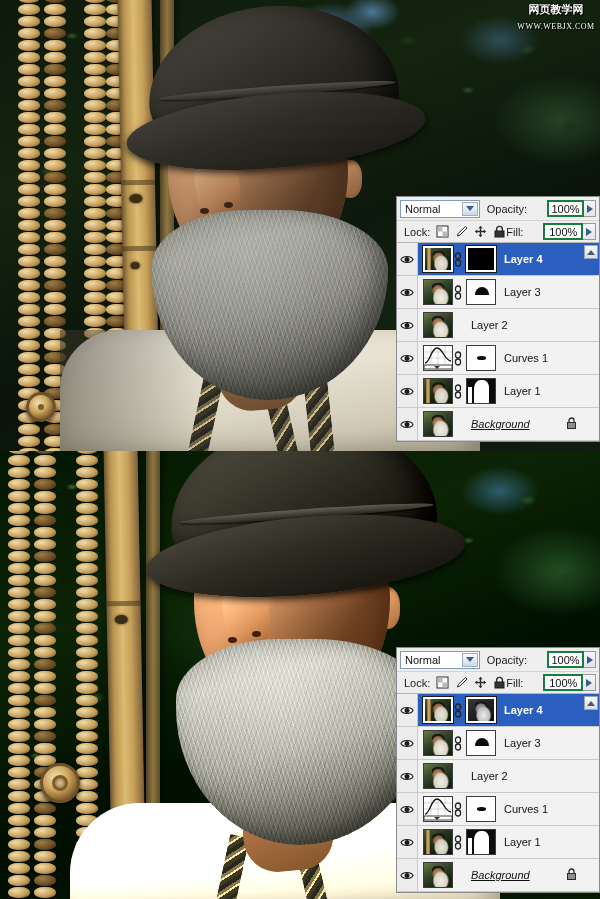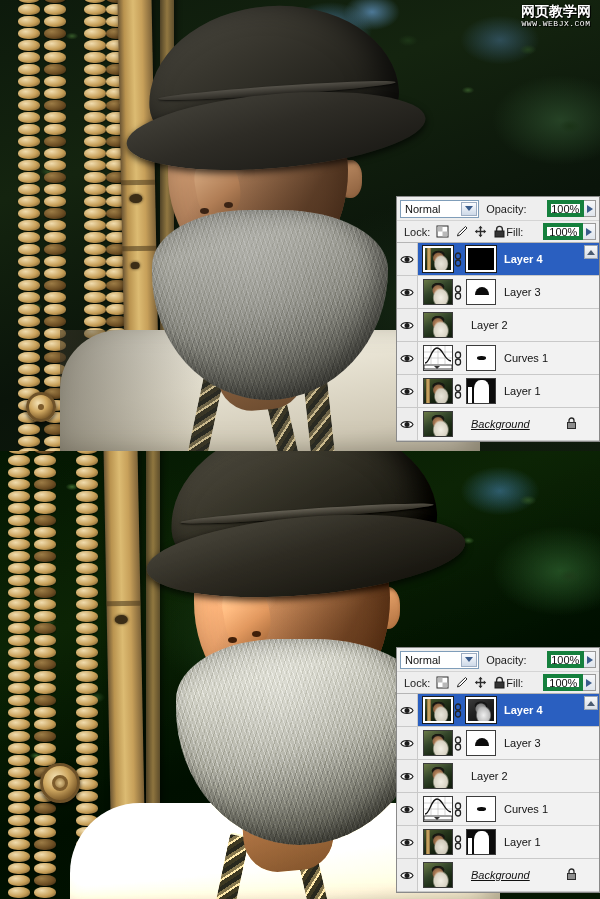--- a/index.html
+++ b/index.html
@@ -216,23 +216,23 @@
   
   .bright { filter: brightness(1.20) contrast(1.13) saturate(1.06); }
 
   
   .watermark {
     position: absolute; top: 4px; left: 516px;
     width: 80px; text-align: center; line-height: 1;
     color: #ffffff; text-shadow: 0 0 2px #000, 1px 1px 0 #000;
     pointer-events: none;
   }
-  .wm-cn { font-size: 14px; font-weight: bold; letter-spacing: 0px; }
-  .wm-en { font-size: 8px; margin-top: 2px; letter-spacing: .5px;
-           font-family: Liberation Mono, monospace; }
+  .wm-cn { font-size: 11px; font-weight: bold; letter-spacing: 0px; }
+  .wm-en { font-size: 8px; margin-top: 8px; letter-spacing: .5px;
+           font-family: Liberation Serif, serif; }
 
   
   .layers-panel {
     position: absolute; left: 396px; width: 204px;
     background: #f0f0f0;
     border: 1px solid #8a8a8a;
     font-size: 11px; color: #111;
   }
   .lp-top    { top: 196px; }
   .lp-bottom { top: 647px; }
@@ -259,21 +259,21 @@
   }
   .caret-glyph {
     width: 0; height: 0;
     border-left: 4px solid transparent;
     border-right: 4px solid transparent;
     border-top: 5px solid #3a5c8c;
   }
   .lbl { margin-left: 7px; font-size: 11px; color:#1b1b1b; }
   .num-field {
     margin-left: 20px; width: 46px; height: 17px;
-    background: #fff; border: 4px solid #15803d;
+    background: #fff; border: 2px solid #15803d;
     font-size: 11px; display: flex; align-items: center; justify-content: center;
   }
   .tri-btn {
     width: 15px; height: 17px;
     border: 1px solid #9a9a9a; border-left: none;
     background: linear-gradient(#f6f7f9,#dfe5ec);
     display: flex; align-items: center; justify-content: center;
   }
   .tri-glyph {
     width:0;height:0;

